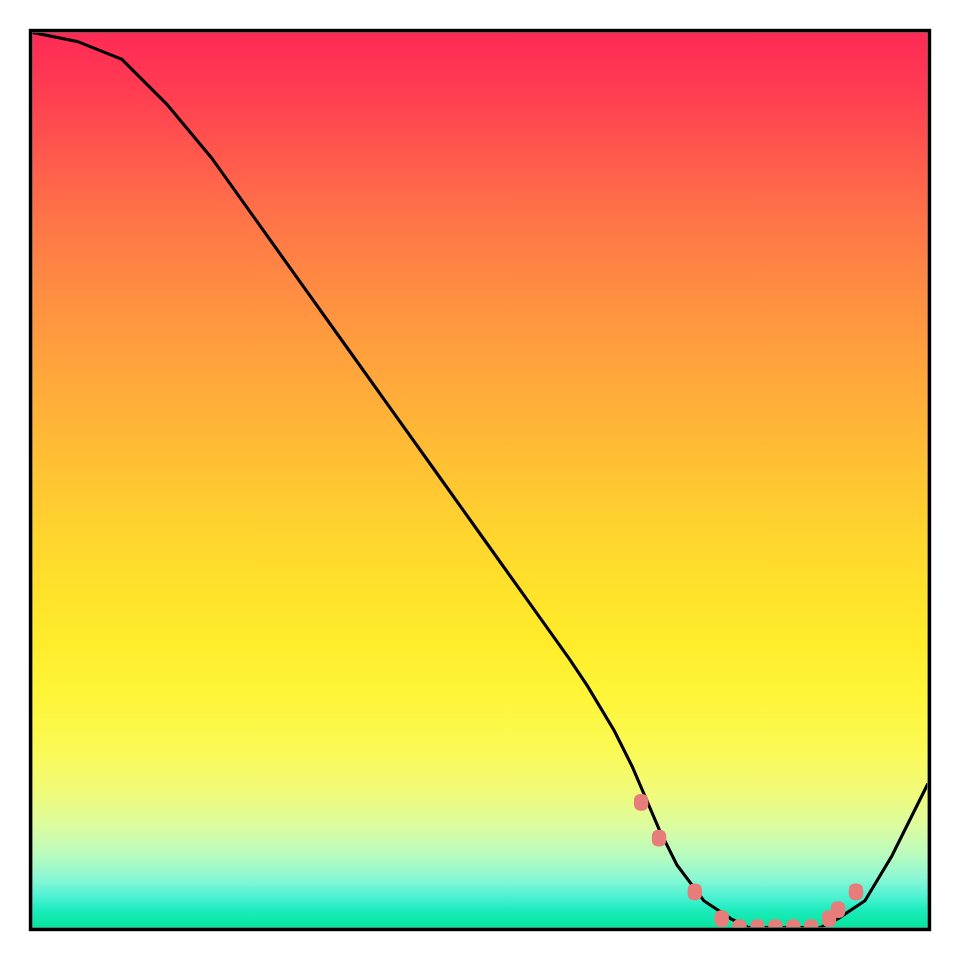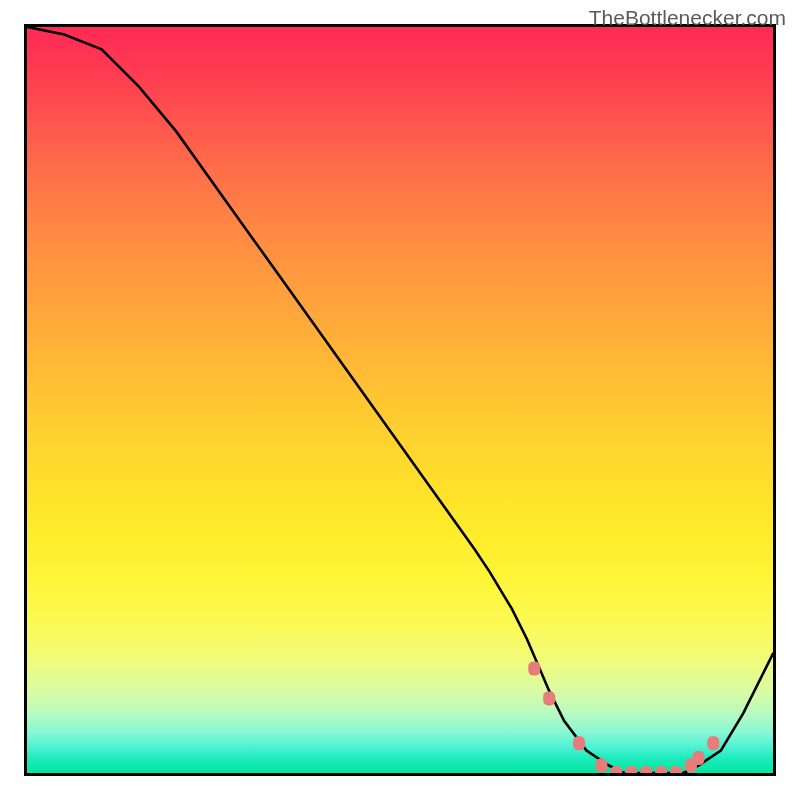--- a/index.html
+++ b/index.html
@@ -65,21 +65,20 @@
     width: 746px;
     height: 746px;
     z-index: 2;
   }
 </style>
 </head>
 <body>
 
 <div class="container">
 
-  <div class="watermark">TheBottlenecker.com</div>
 
   <div class="plot-area">
     <svg class="curve" viewBox="0 0 746 746" preserveAspectRatio="none">
       <path d="M0.0 0.0 L37.3 7.5 L74.6 22.4 L111.9 59.7 L149.2 104.4 L186.5 156.7 L223.8 208.9 L261.1 261.1 L298.4 313.3 L335.7 365.5 L373.0 417.8 L410.3 470.0 L447.6 522.2 L462.5 544.6 L484.9 581.9 L499.8 611.7 L522.2 663.9 L537.1 693.8 L559.5 723.6 L581.9 738.5 L596.8 746.0 L611.7 746.0 L634.1 746.0 L656.5 746.0 L671.4 738.5 L693.8 723.6 L716.2 686.3 L746.0 626.6" id="curve-path" fill="none" stroke="#000" stroke-width="2.6" stroke-linecap="round"></path>
       <g id="markers">
           <rect x="501.3" y="634.6" width="12" height="14" rx="5" ry="5" fill="#e77d7a"></rect>
           <rect x="516.2" y="664.4" width="12" height="14" rx="5" ry="5" fill="#e77d7a"></rect>
           <rect x="546.0" y="709.2" width="12" height="14" rx="5" ry="5" fill="#e77d7a"></rect>
           <rect x="568.4" y="731.5" width="12" height="14" rx="5" ry="5" fill="#e77d7a"></rect>
           <rect x="583.3" y="739.0" width="12" height="14" rx="5" ry="5" fill="#e77d7a"></rect>

